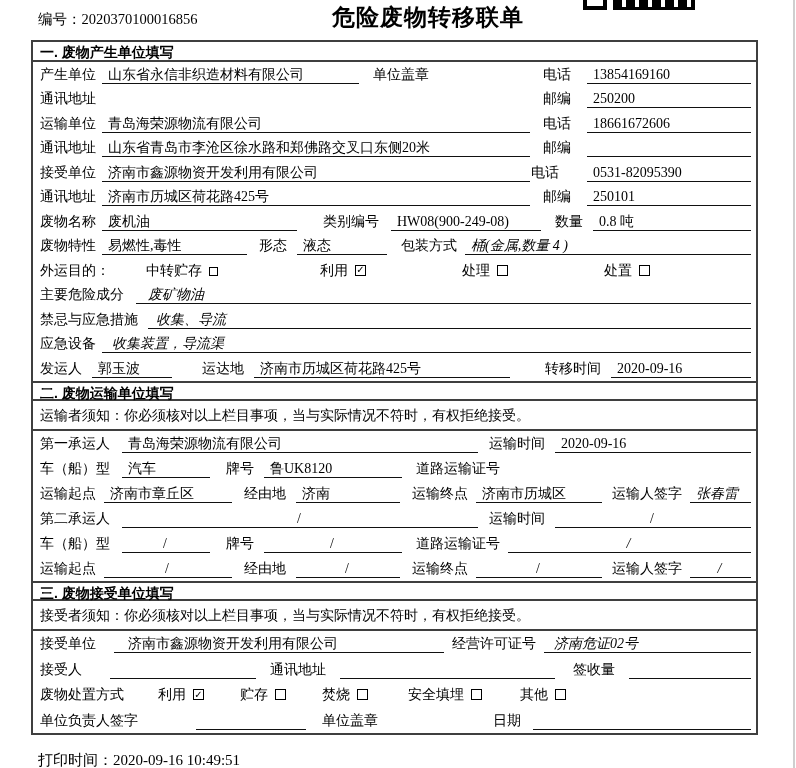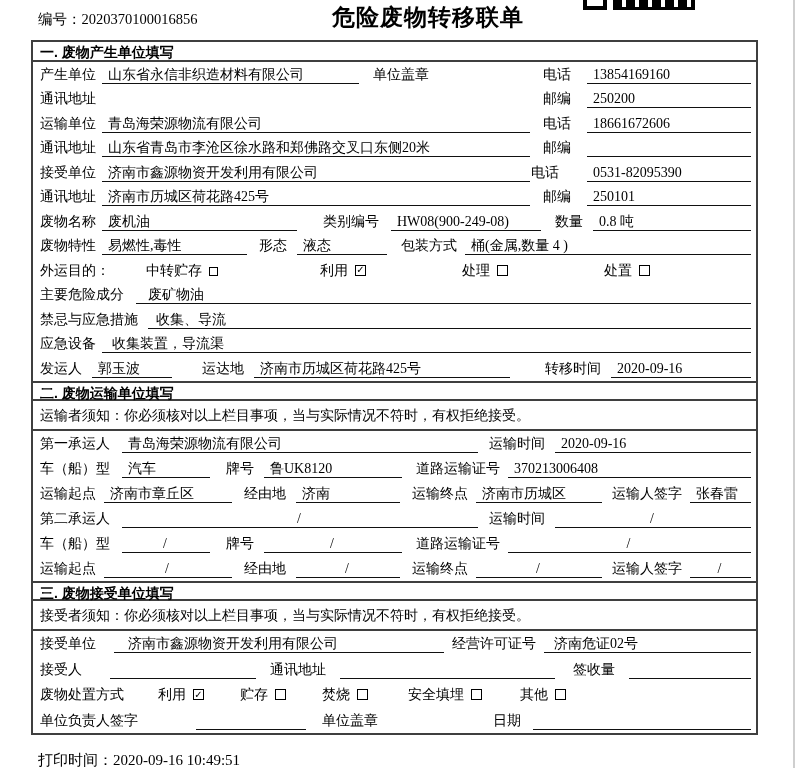--- a/index.html
+++ b/index.html
@@ -27,21 +27,21 @@
 
   .notice { height:30px; line-height:30px; padding-left:7px; border-bottom:2px solid #3f3f3f; white-space:nowrap; }
 
   .row { display:flex; align-items:flex-end; padding:0 5px 3px 7px; white-space:nowrap; }
   .s1 .row { height:24.5px; }
   .s2 .row { height:25px; }
   .s3 .row { height:25.5px; }
 
   .lbl { flex:none; height:19px; line-height:19px; }
   .val { flex:none; height:19px; line-height:19px; border-bottom:1.5px solid #111; padding:0 2px 0 6px; overflow:hidden; }
-  .valfill { flex:1; height:19px; line-height:19px; border-bottom:1.5px solid #111; padding:0 2px 0 6px; overflow:hidden; }
+  .valfill { flex:1; height:19px; line-height:19px; border-bottom:1.5px solid #111; padding:0 2px 0 6px; overflow:hidden;font-style:italic; }
   .c { text-align:center; padding-left:0; }
   .sp { flex:1; }
 
   .cb { flex:none; width:11px; height:11px; border:1.5px solid #000; margin:0 0 4px 7px;
         display:flex; align-items:center; justify-content:center; }
   .cb .mark { font-size:10px; line-height:10px; font-weight:bold; font-family:"DejaVu Sans",sans-serif; }
   .cb-sm { width:9px; height:9px; }
 
   .print-time { position:absolute; left:38px; top:751px; font-size:15px; white-space:nowrap; }
 </style>
@@ -185,21 +185,20 @@
       <span class="lbl">运输时间</span>
       <span class="val" style="width:196px;margin-left:10px">2020-09-16</span>
     </div>
 
     <div class="row">
       <span class="lbl" style="width:74px">车（船）型</span>
       <span class="val" style="width:88px;margin-left:8px">汽车</span>
       <span class="lbl" style="margin-left:16px">牌号</span>
       <span class="val" style="width:138px;margin-left:10px">鲁UK8120</span>
       <span class="lbl" style="margin-left:14px">道路运输证号</span>
-      <span class="valfill" style="margin-left:8px">370213006408</span>
     </div>
 
     <div class="row">
       <span class="lbl" style="width:58px">运输起点</span>
       <span class="val" style="width:128px;margin-left:6px">济南市章丘区</span>
       <span class="lbl" style="margin-left:12px">经由地</span>
       <span class="val" style="width:104px;margin-left:10px">济南</span>
       <span class="lbl" style="margin-left:12px">运输终点</span>
       <span class="val" style="width:126px;margin-left:8px">济南市历城区</span>
       <span class="lbl" style="margin-left:10px">运输人签字</span>

